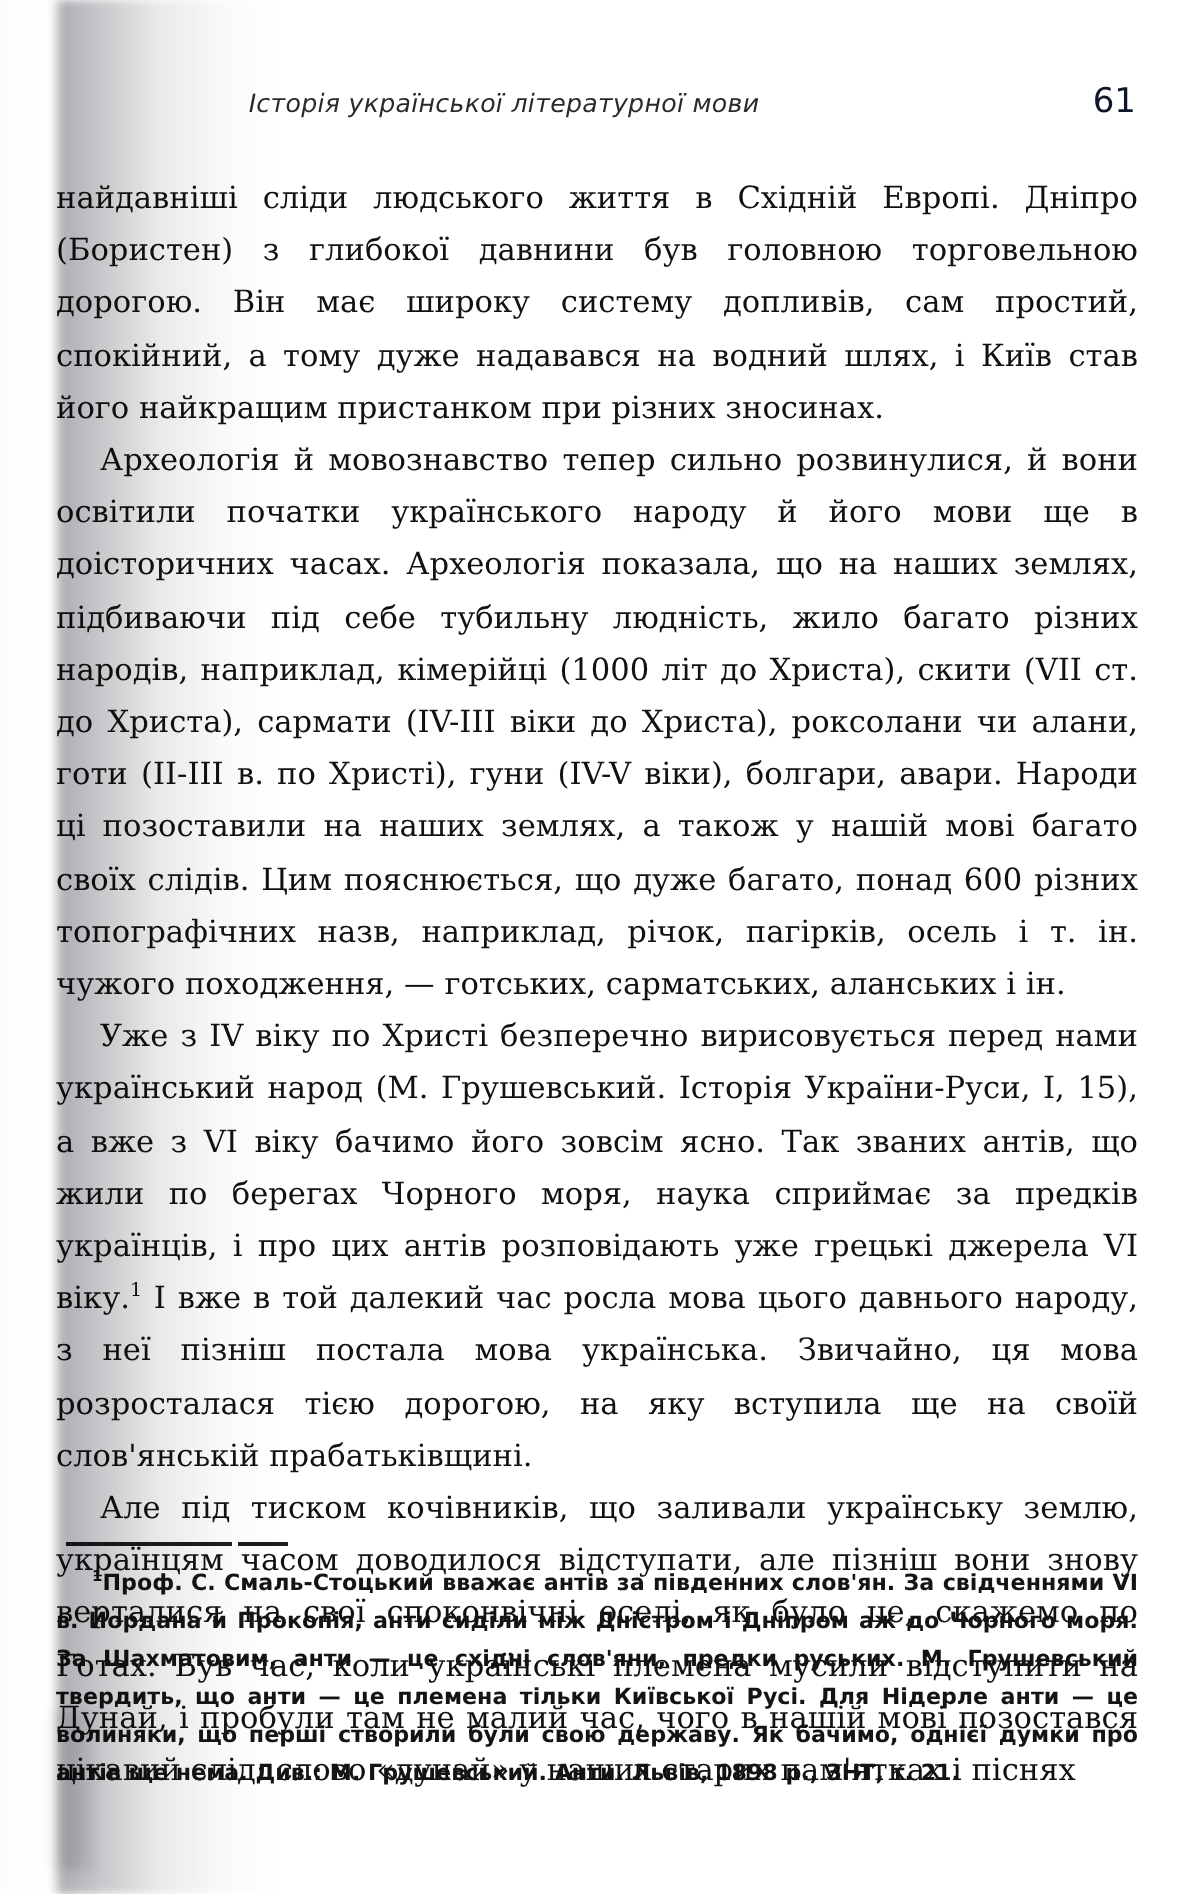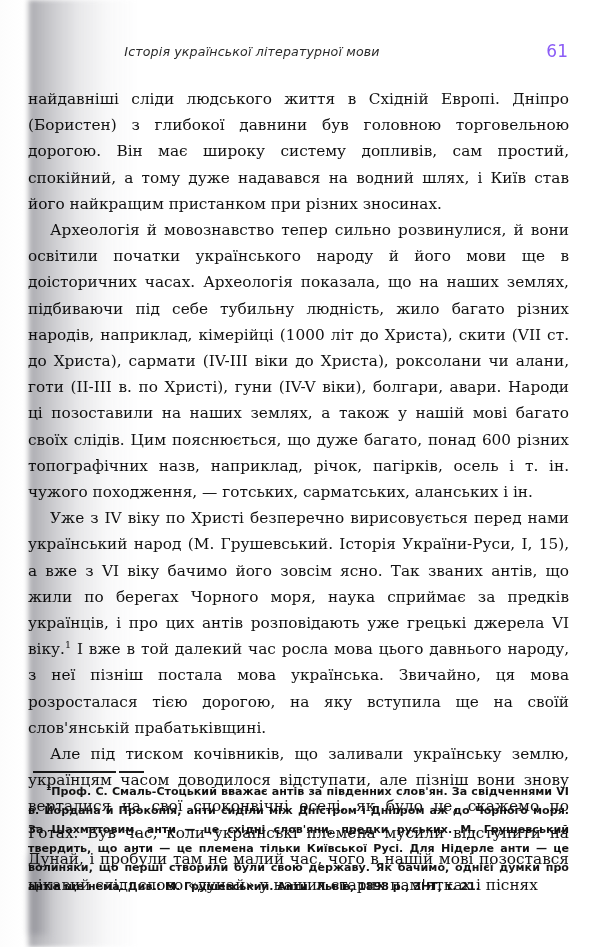--- a/index.html
+++ b/index.html
@@ -91,21 +91,21 @@
     letter-spacing: 0.15px;
     color: #2a2a2a;
     white-space: nowrap;
   }
   .head-folio {
     position: absolute;
     right: 0;
     top: -3px;
     font-family: "DejaVu Sans", "Liberation Sans", sans-serif;
     font-size: 17px;
-    color: #8b5cf6;
+    color: #0f172a;
   }
 
   
   #body-text {
     position: absolute;
     left: 28px;
     top: 86px;
     width: 541px;
     z-index: 2;
   }

